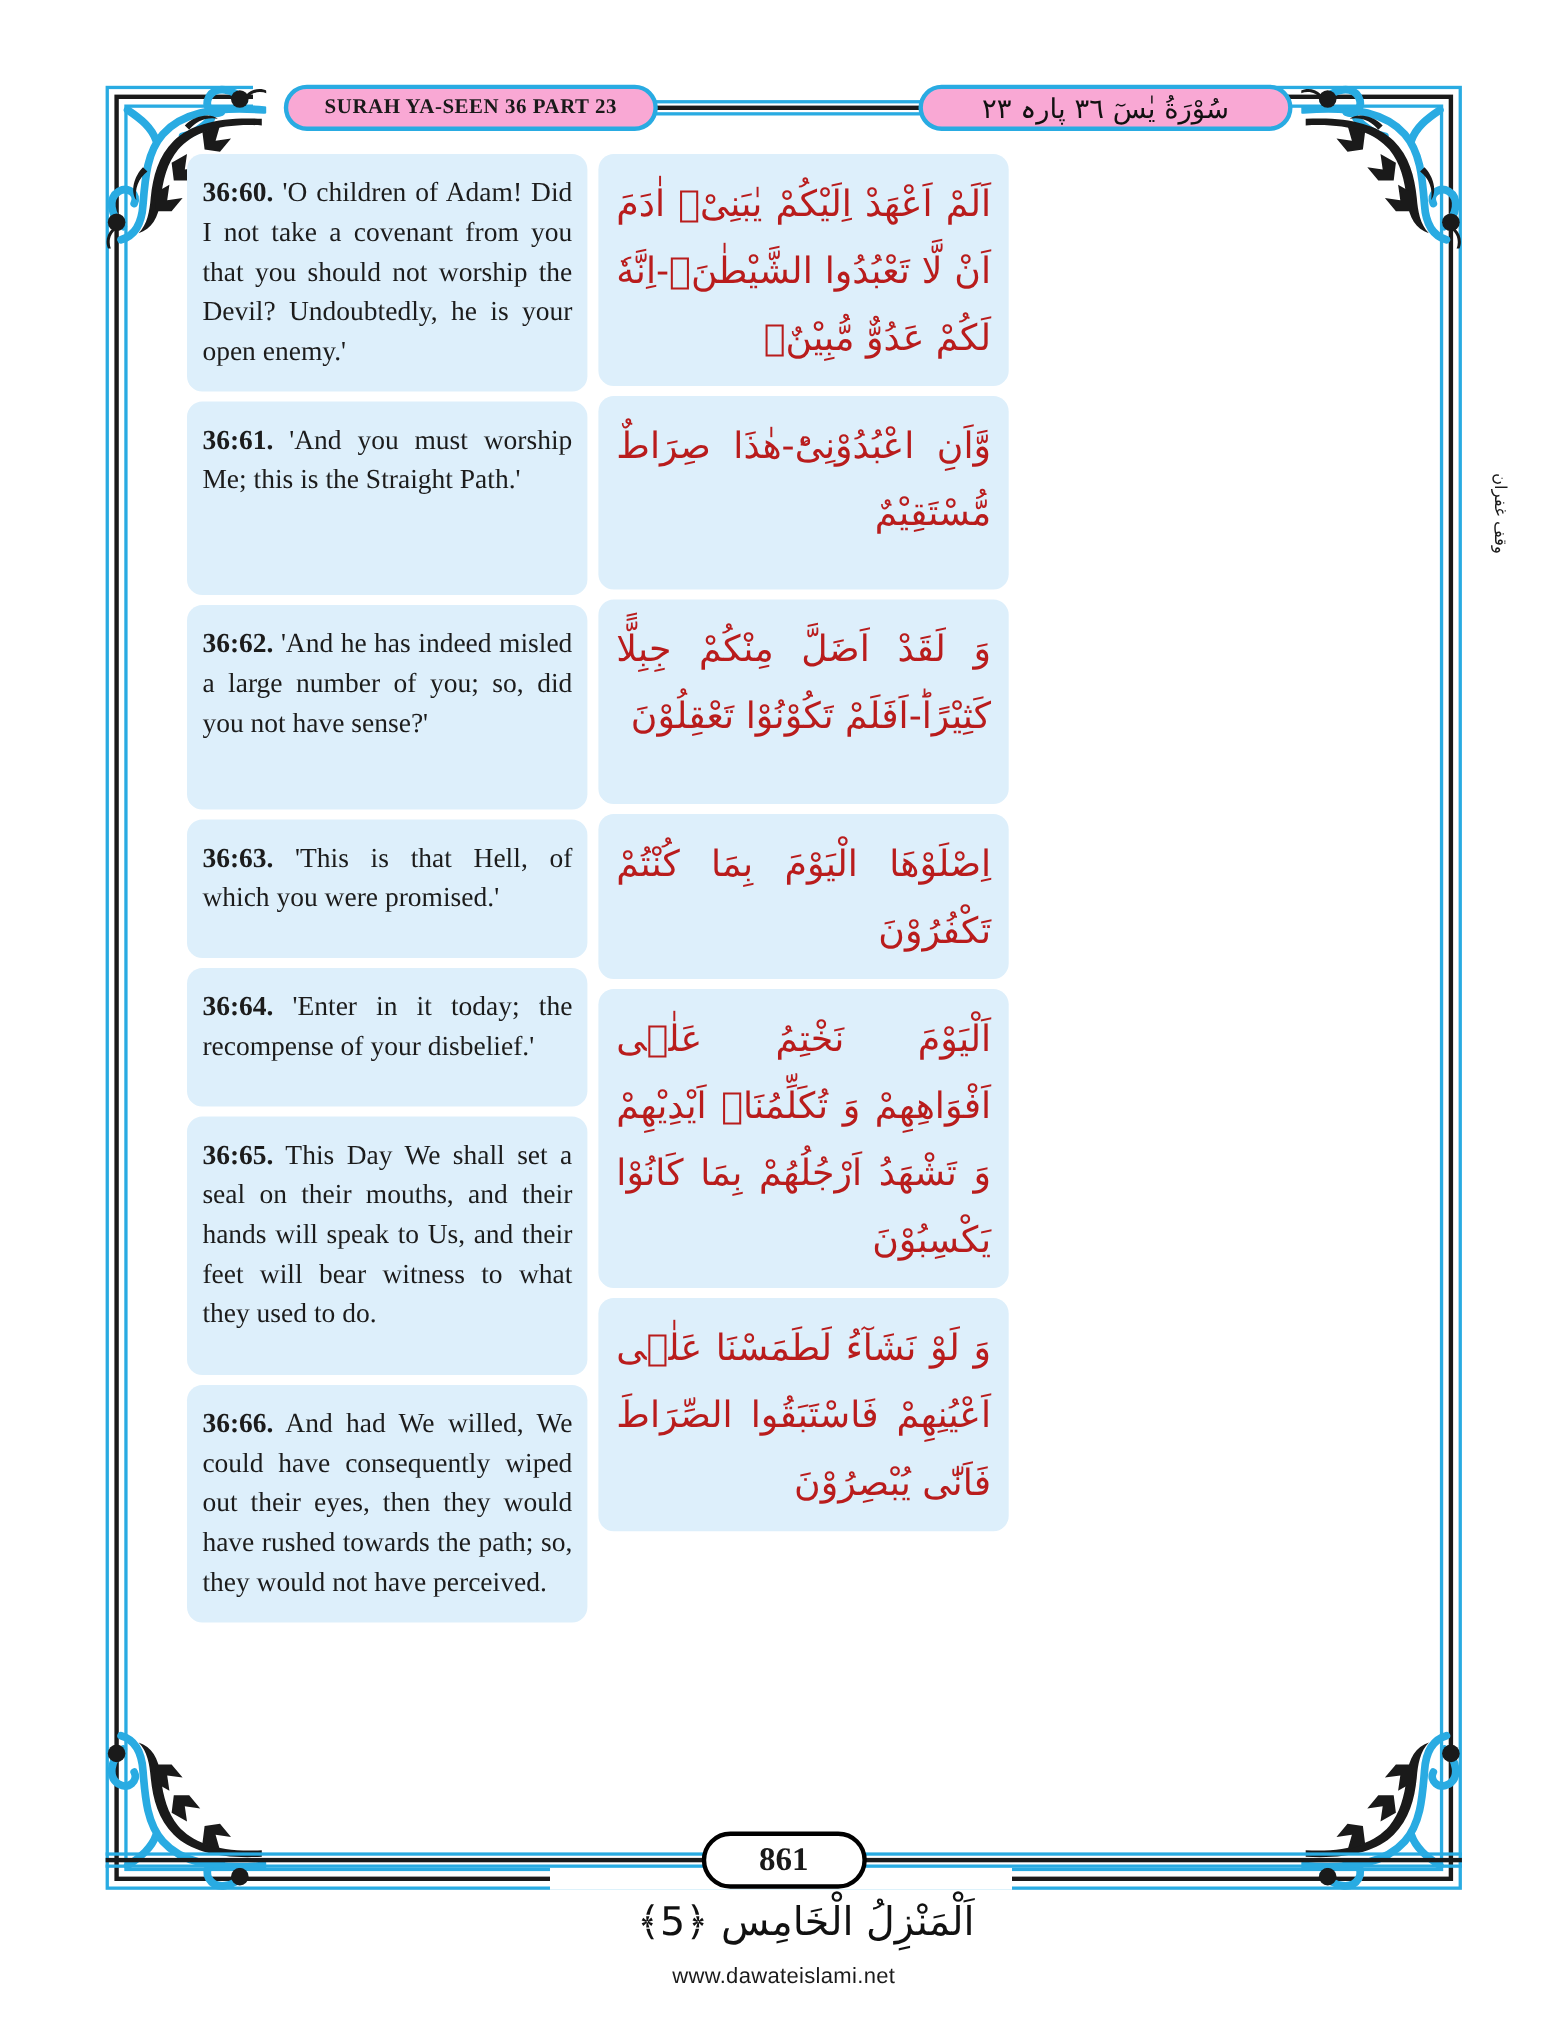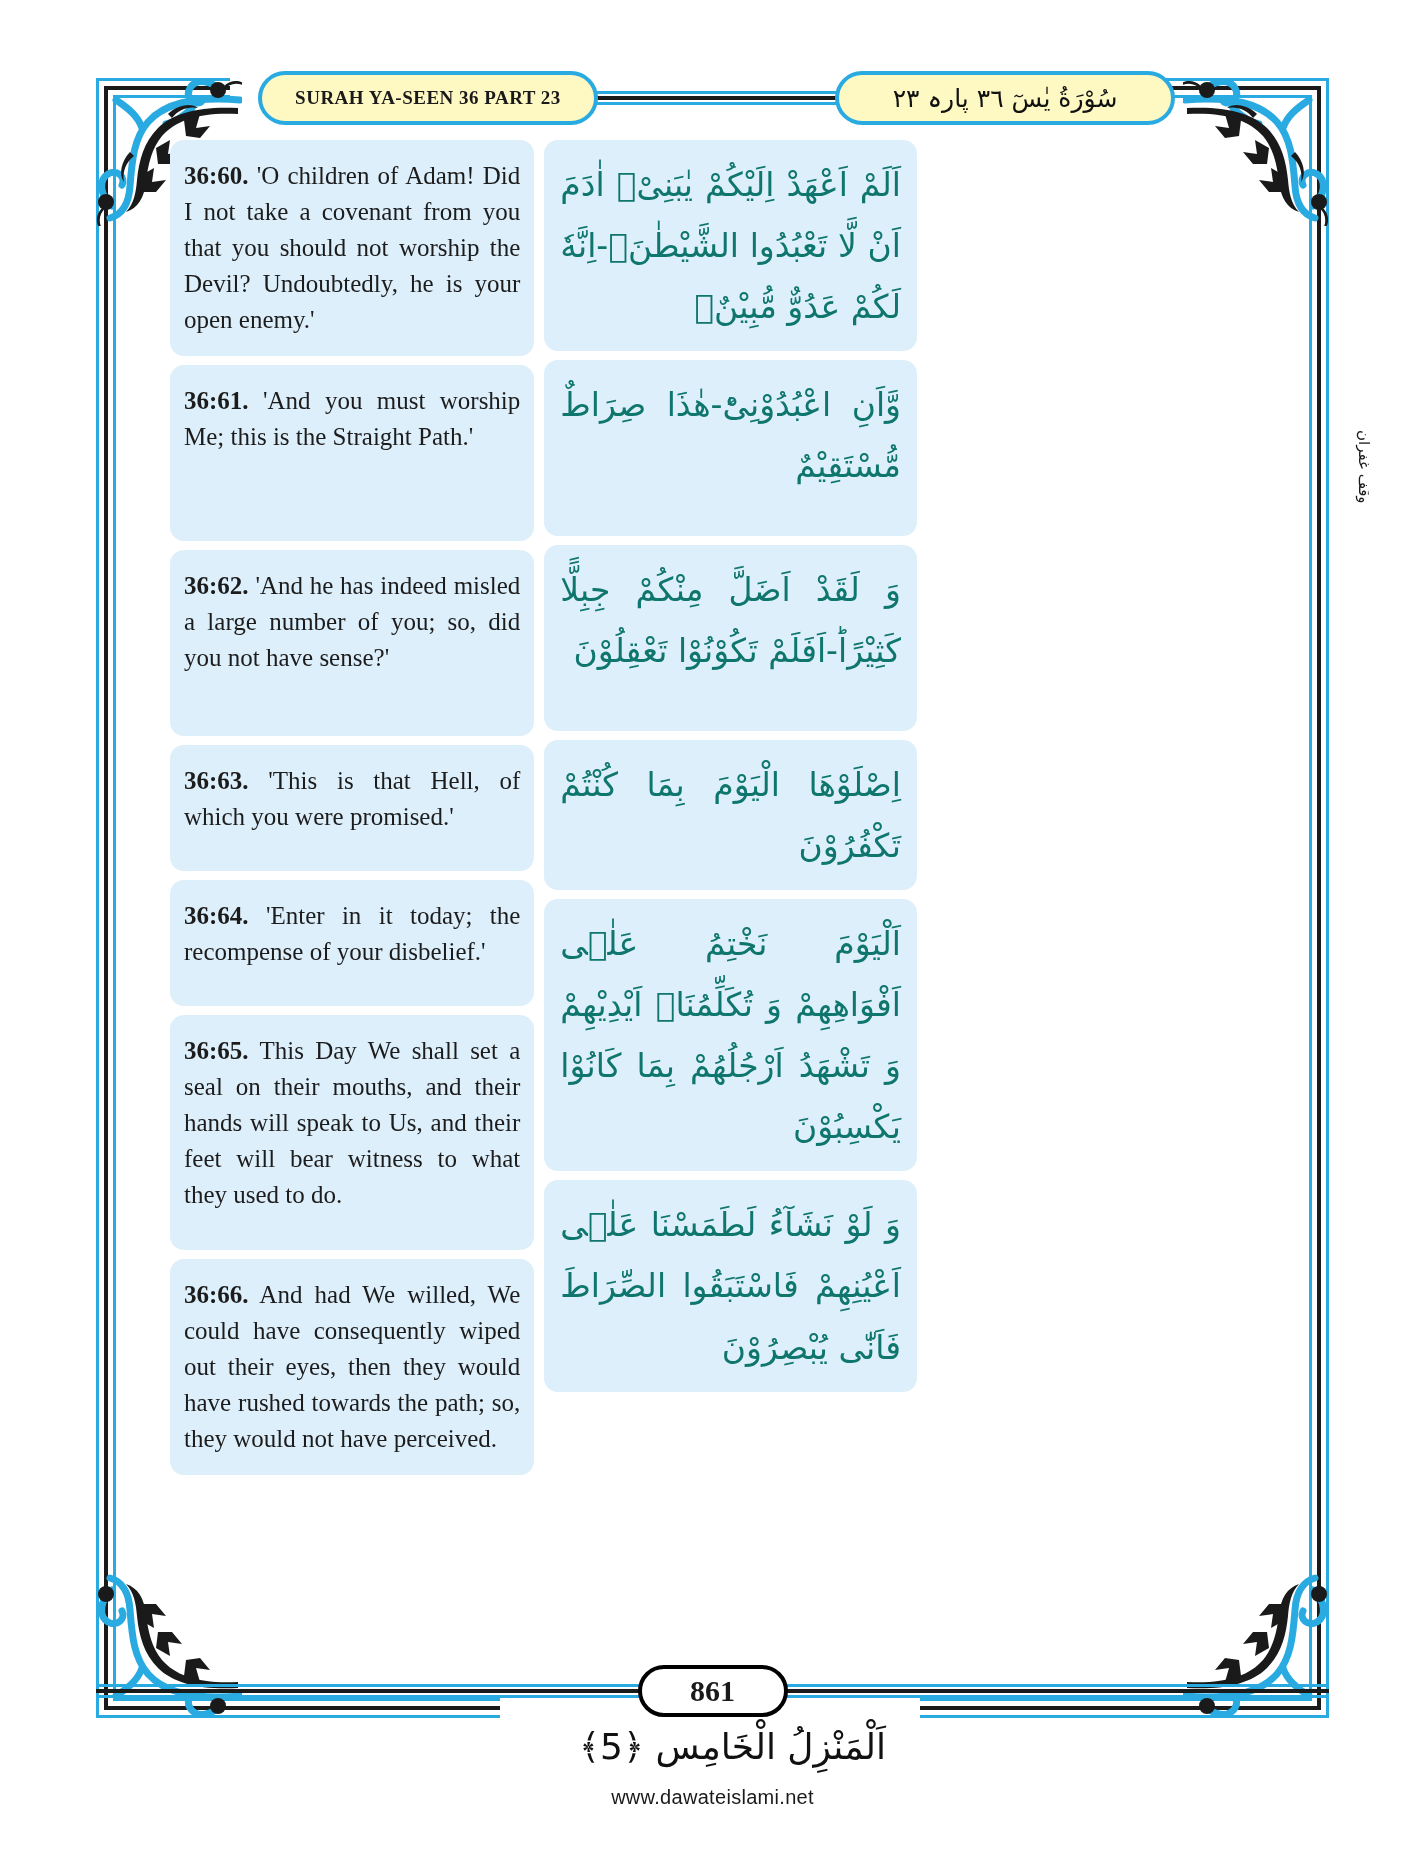--- a/index.html
+++ b/index.html
@@ -83,24 +83,24 @@
     position: absolute;
     left: 150px;
     top: 70px;
     width: 1125px;
     height: 56px;
     display: flex;
     align-items: center;
     justify-content: center;
   }
   .plaque {
-    background: #fef9c3;
+    background: #f9a8d4;
     border: 4px solid #29abe2;
     border-radius: 30px;
-    height: 54px;
+    height: 42px;
     display: flex;
     align-items: center;
     justify-content: center;
     box-sizing: border-box;
     z-index: 4;
   }
   .plaque-en {
     width: 340px;
     margin-left: 108px;
   }
@@ -185,21 +185,21 @@
     font-weight: bold;
   }
   .vbox-ar {
     padding: 14px 16px 14px 16px;
     direction: rtl;
     text-align: justify;
     text-align-last: right;
     font-family: "DejaVu Sans", sans-serif;
     font-size: 33px;
     line-height: 1.85;
-    color: #0f766e;
+    color: #b91c1c;
   }
 
   
   .margin-note {
     position: absolute;
     right: 52px;
     top: 430px;
     font-family: "DejaVu Sans", sans-serif;
     font-size: 15px;
     color: #1a1a1a;

